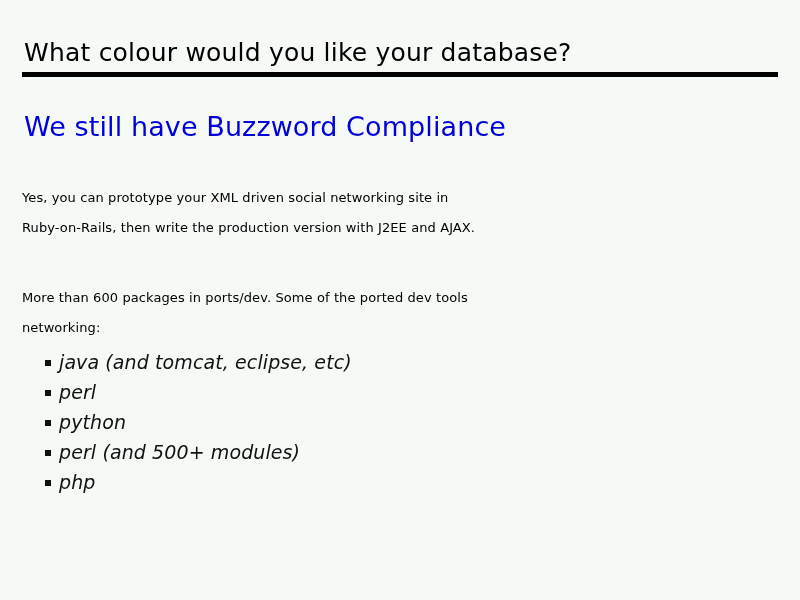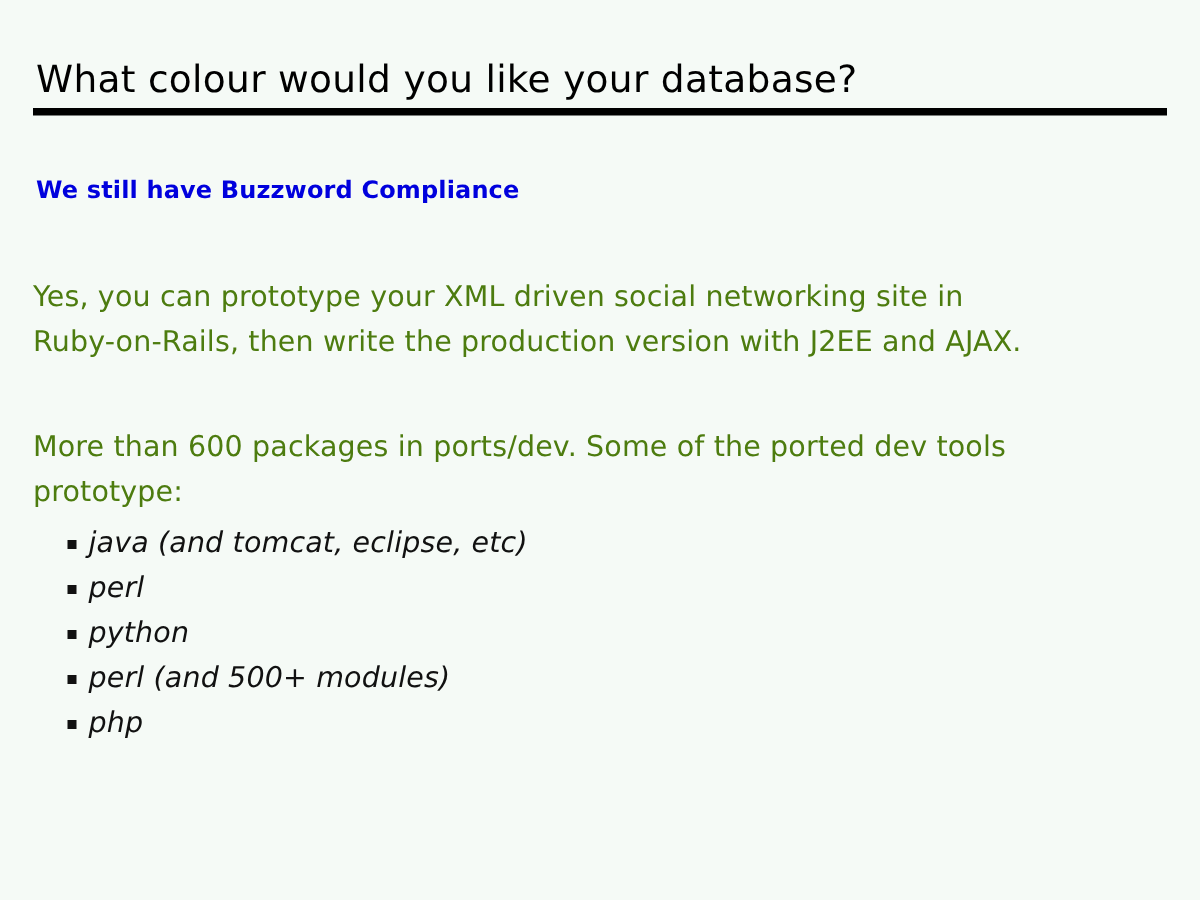--- a/index.html
+++ b/index.html
@@ -43,35 +43,35 @@
     width: 756px;
     height: 5px;
     background: #000000;
   }
 
   
   .slide-subtitle {
     position: absolute;
     left: 24px;
     top: 112px;
-    font-size: 16px;
-    font-weight: 700;
+    font-size: 27px;
+    font-weight: 400;
     color: #0000dd;
     line-height: 30px;
     letter-spacing: 0.1px;
     white-space: nowrap;
   }
 
   
   .body-block {
     position: absolute;
     left: 22px;
     width: 745px;
-    color: #4d7c0f;
-    font-size: 19px;
+    color: #000000;
+    font-size: 13px;
     line-height: 30px;
     letter-spacing: 0.1px;
   }
   .para-1 { top: 183px; }
   .para-2 { top: 283px; }
   .body-line {
     display: block;
     white-space: nowrap;
   }
 
@@ -115,21 +115,21 @@
 
   <div class="slide-subtitle">We still have Buzzword Compliance</div>
 
   <div class="body-block para-1">
     <span class="body-line">Yes, you can prototype your XML driven social networking site in</span>
     <span class="body-line">Ruby-on-Rails, then write the production version with J2EE and AJAX.</span>
   </div>
 
   <div class="body-block para-2">
     <span class="body-line">More than 600 packages in ports/dev. Some of the ported dev tools</span>
-    <span class="body-line">prototype:</span>
+    <span class="body-line">networking:</span>
   </div>
 
   <ul class="bullet-list">
     <li class="bullet-item">
       <span class="bullet-marker"></span>
       <span>java (and tomcat, eclipse, etc)</span>
     </li>
     <li class="bullet-item">
       <span class="bullet-marker"></span>
       <span>perl</span>

